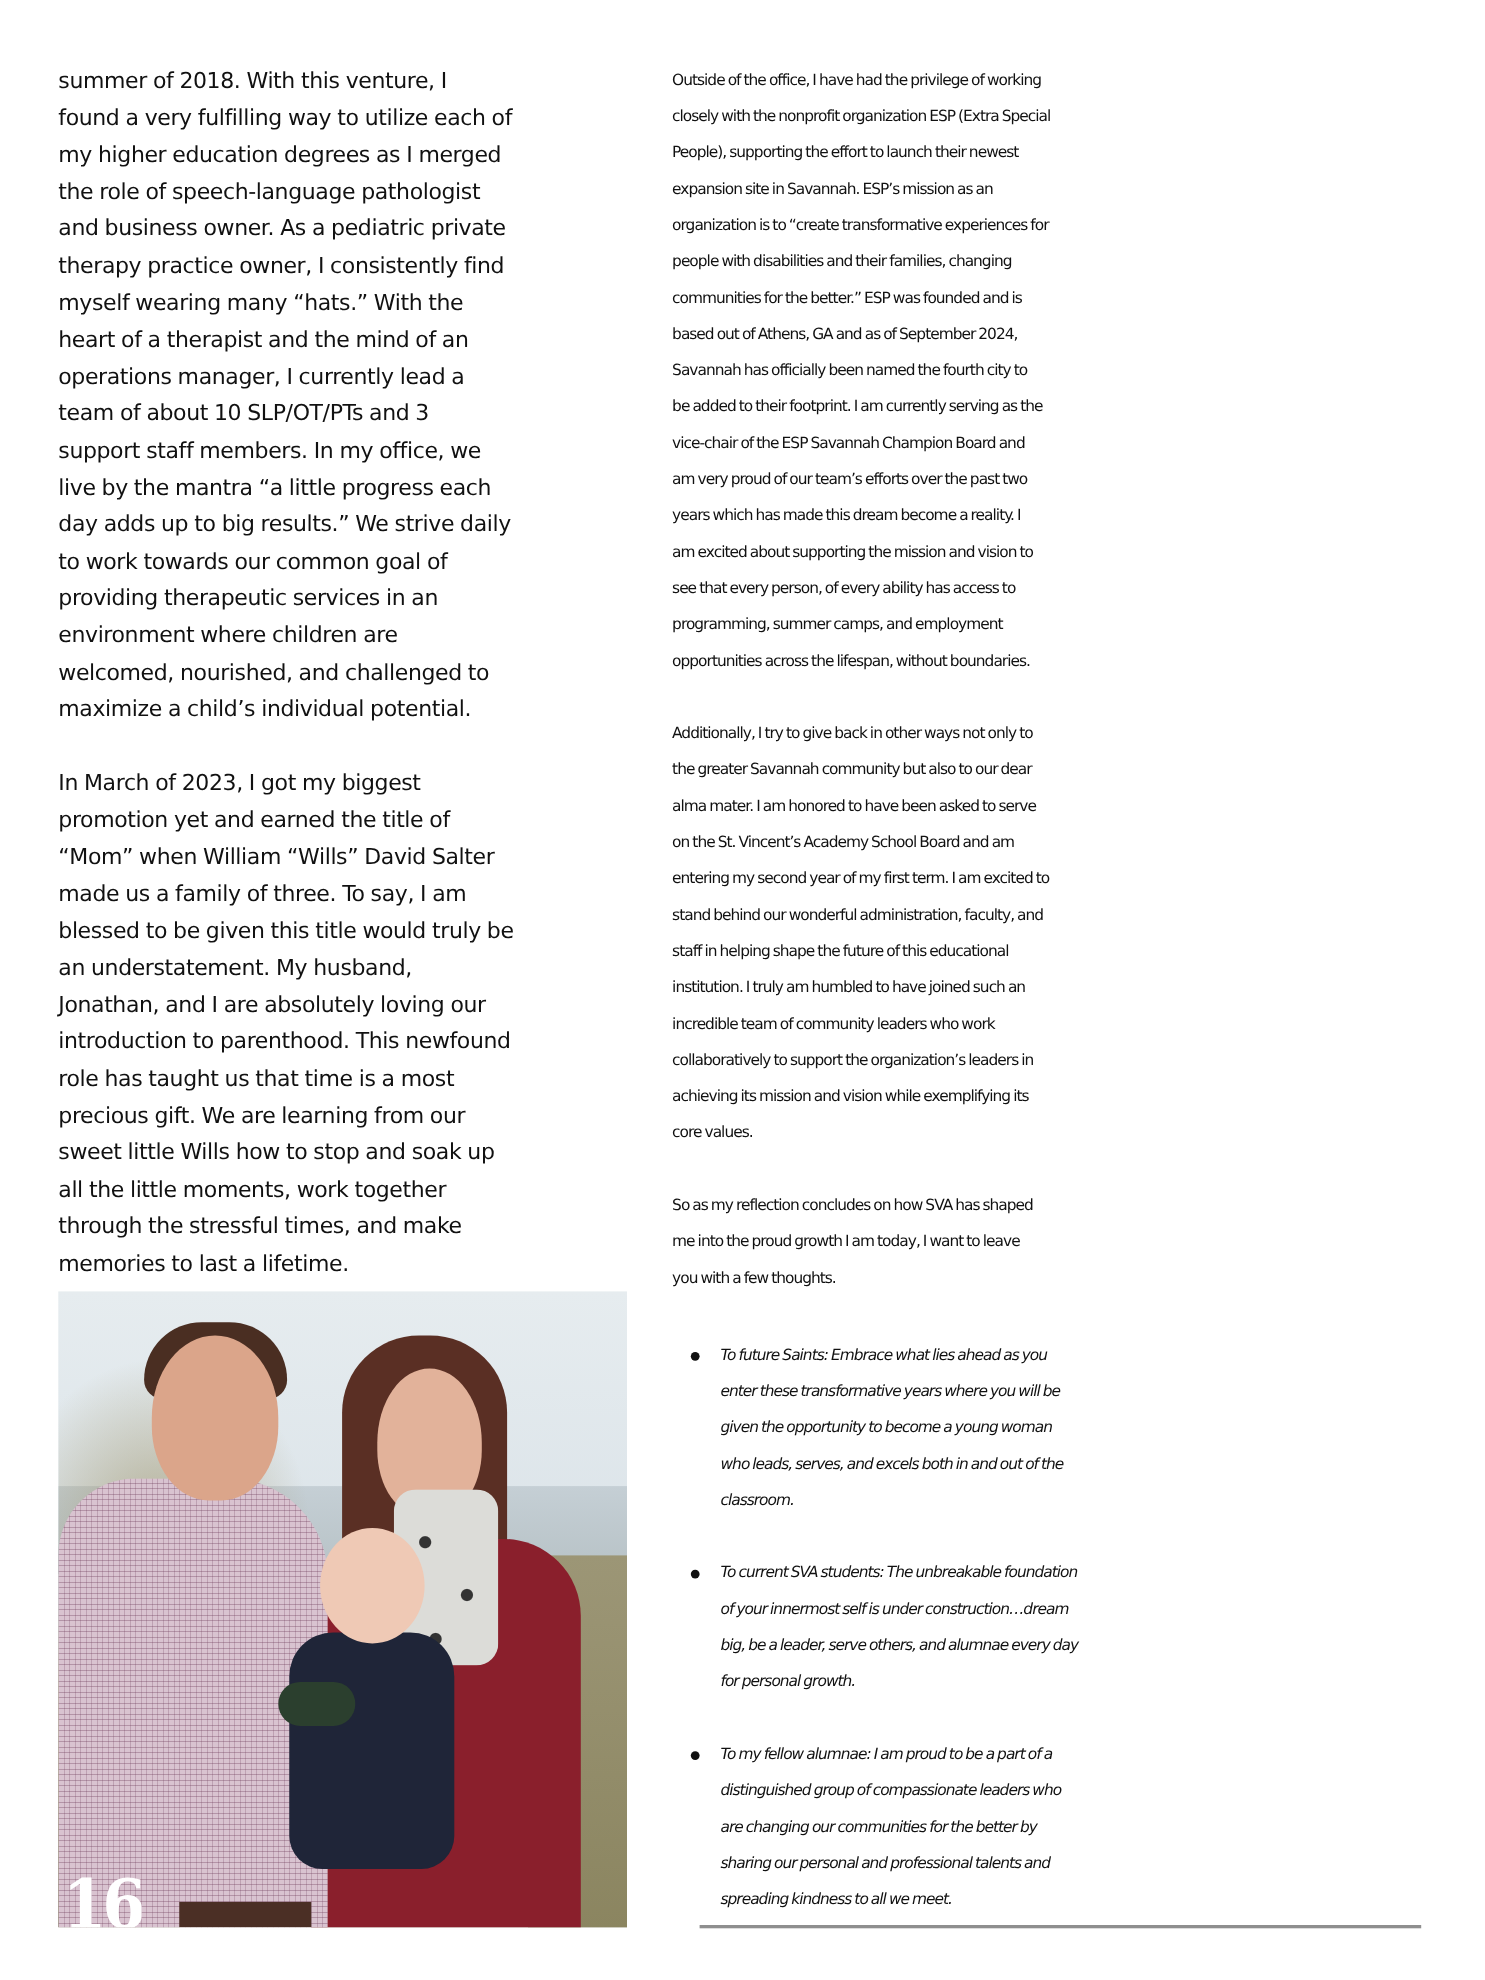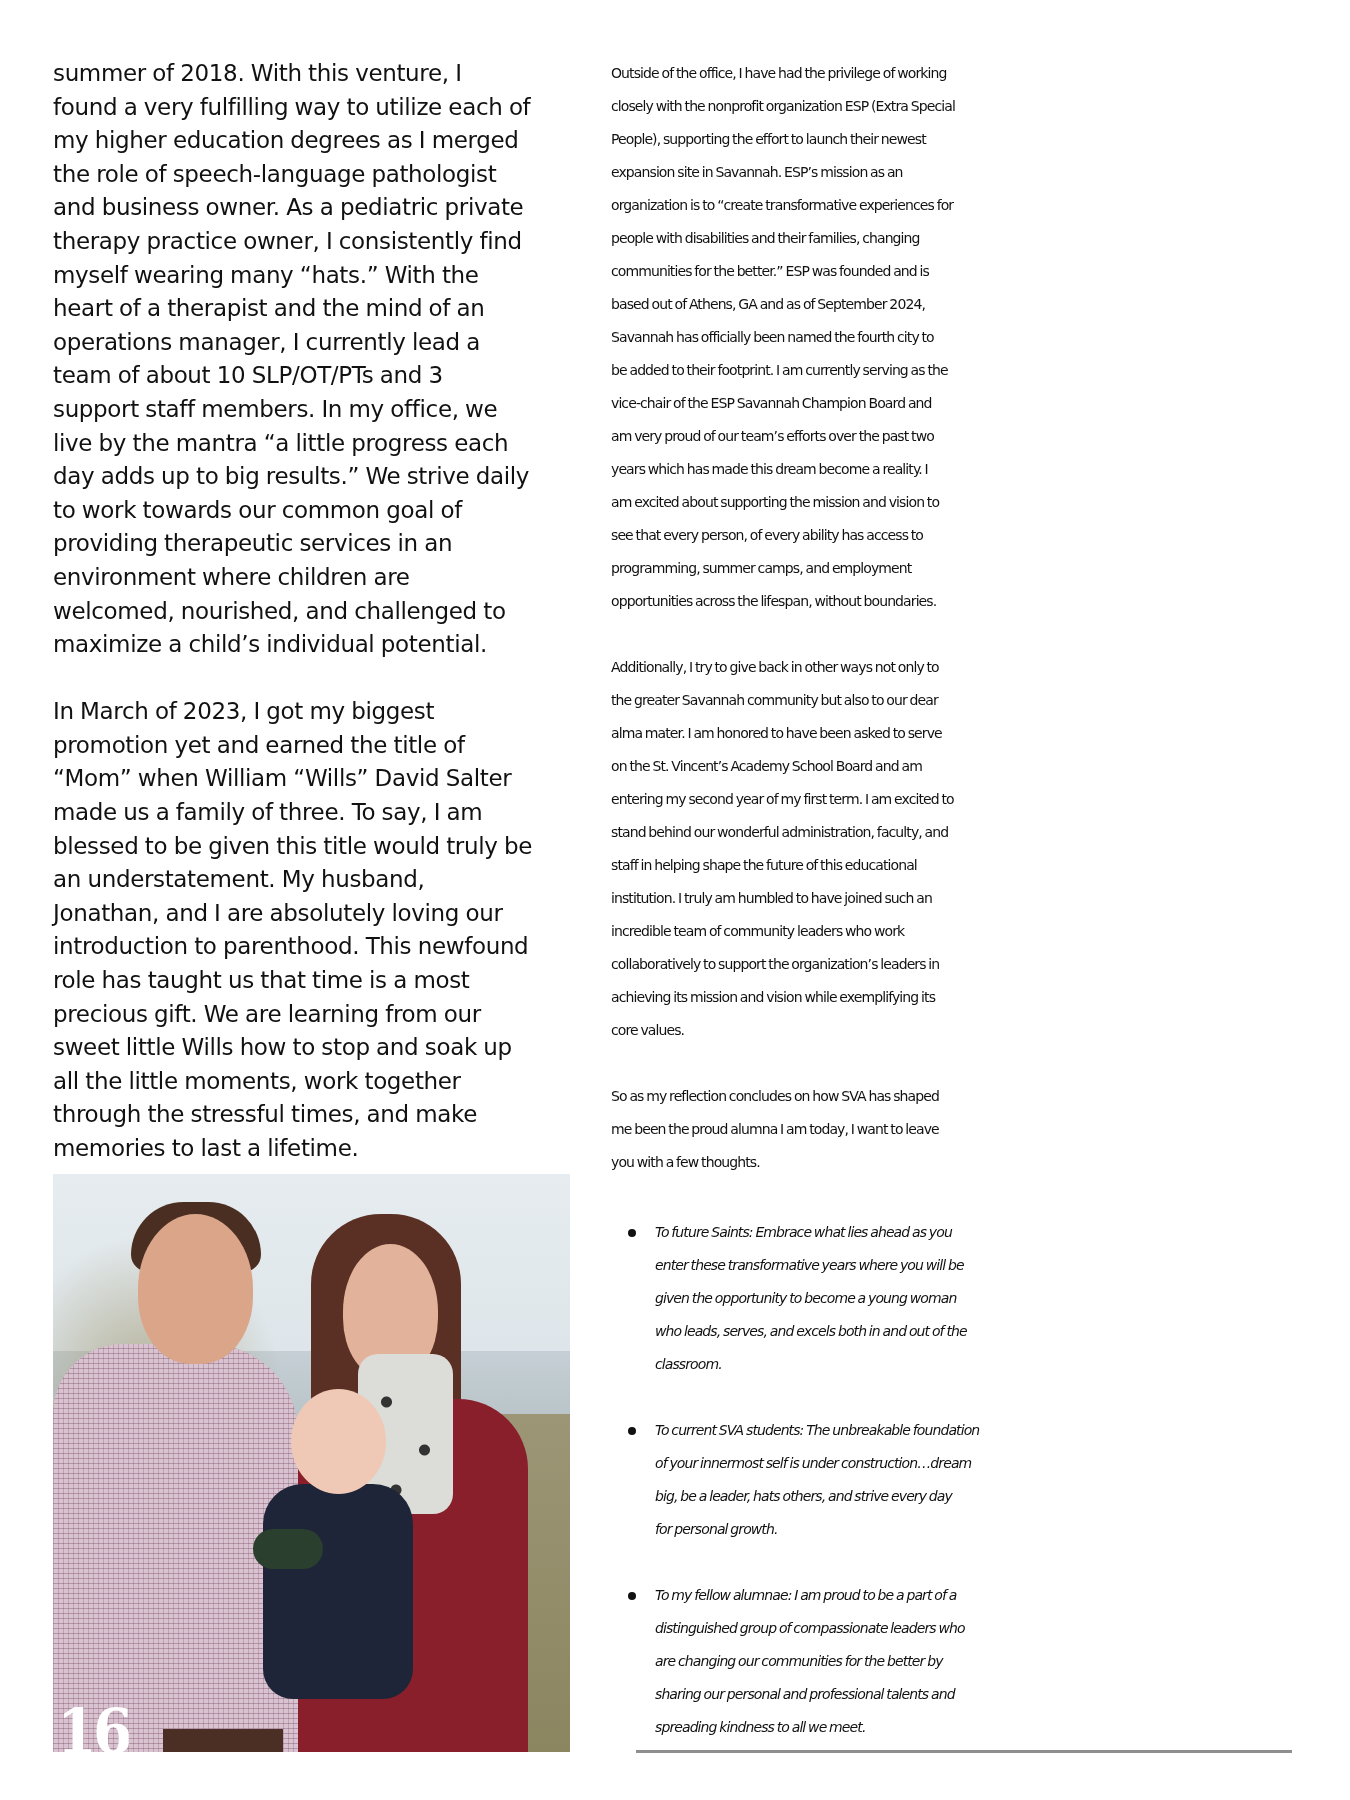--- a/index.html
+++ b/index.html
@@ -22,21 +22,21 @@
     .col-left {
       left: 53px;
       width: 520px;
     }
     .col-right {
       left: 611px;
       width: 700px;
     }
     .para {
       margin: 0;
-      font-size: 23px;
+      font-size: 20px;
       line-height: 33.6px;
       white-space: pre-line;
       letter-spacing: -0.35px;
       word-spacing: -0.5px;
     }
     .col-right .para {
       font-size: 14px;
       line-height: 33px;
       letter-spacing: -0.9px;
       word-spacing: -0.8px;
@@ -315,37 +315,37 @@
 entering my second year of my first term. I am excited to
 stand behind our wonderful administration, faculty, and
 staff in helping shape the future of this educational
 institution. I truly am humbled to have joined such an
 incredible team of community leaders who work
 collaboratively to support the organization’s leaders in
 achieving its mission and vision while exemplifying its
 core values.</p>
   <div class="gap"></div>
   <p class="para">So as my reflection concludes on how SVA has shaped
-me been the proud alumna I am today, I want to leave
+me into the proud growth I am today, I want to leave
 you with a few thoughts.</p>
   <div class="gap"></div>
   <ul class="bullets">
     <li class="bullet-item">
       <span class="bullet-dot"></span>
       <p class="para">To future Saints: Embrace what lies ahead as you
 enter these transformative years where you will be
 given the opportunity to become a young woman
 who leads, serves, and excels both in and out of the
 classroom.</p>
     </li>
     <li class="bullet-item">
       <span class="bullet-dot"></span>
       <p class="para">To current SVA students: The unbreakable foundation
 of your innermost self is under construction…dream
-big, be a leader, hats others, and strive every day
+big, be a leader, serve others, and alumnae every day
 for personal growth.</p>
     </li>
     <li class="bullet-item">
       <span class="bullet-dot"></span>
       <p class="para">To my fellow alumnae: I am proud to be a part of a
 distinguished group of compassionate leaders who
 are changing our communities for the better by
 sharing our personal and professional talents and
 spreading kindness to all we meet.</p>
     </li>

